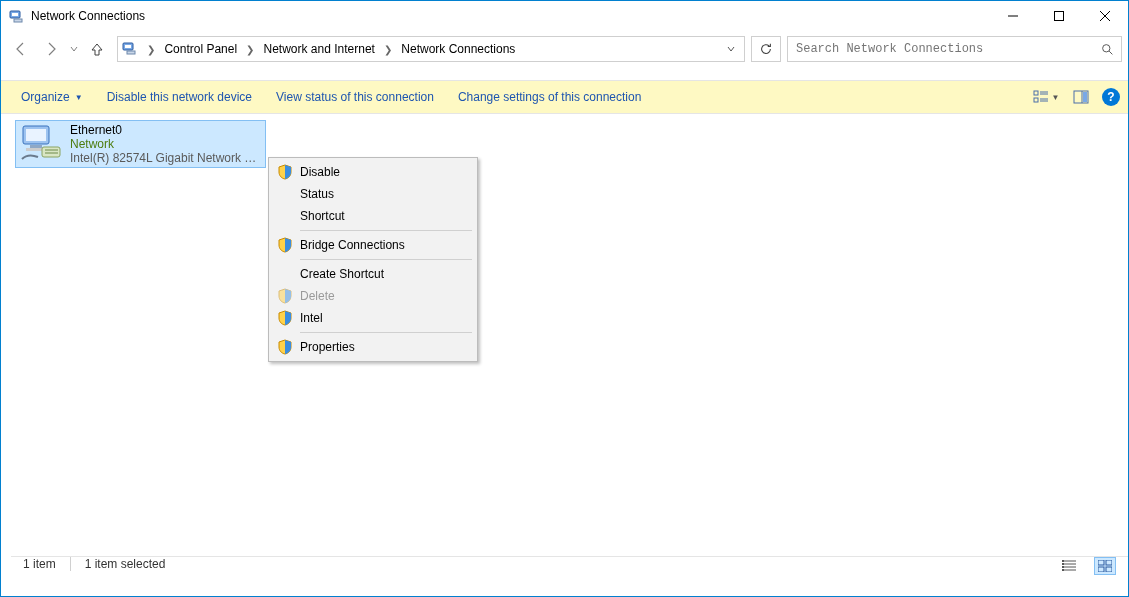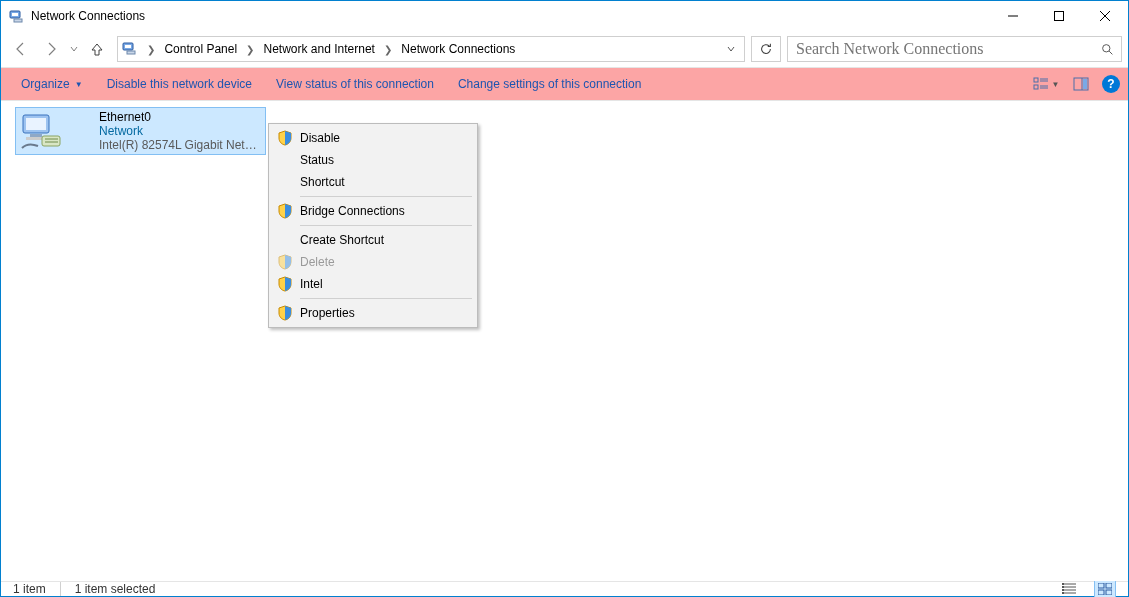--- a/index.html
+++ b/index.html
@@ -118,42 +118,43 @@
     display: flex;
     align-items: center;
     padding: 0 6px;
     margin-left: 4px;
     color: #757575;
   }
   .searchbox input {
     border: none;
     outline: none;
     flex: 1;
-    font-size: 16px;
-    font-family: Liberation Serif, serif;
+    font-size: 12px;
+    font-family: Liberation Mono, monospace;
     color: #000;
   }
   .searchbox input::placeholder { color: #757575; }
   .searchbox .mag {
     width: 16px;
     color: #555;
     display: flex;
     align-items: center;
     justify-content: center;
   }
   
   .cmdbar {
     height: 34px;
     border-top: 1px solid #e5e5e5;
     border-bottom: 1px solid #e5e5e5;
-    background: #fca5a5;
+    background: #fef9c3;
     display: flex;
     align-items: center;
     padding: 0 8px;
     font-size: 12px;
+    margin-top: 13px;
   }
   .cmd {
     padding: 0 12px;
     height: 100%;
     display: flex;
     align-items: center;
     color: #1e55b0;
     white-space: nowrap;
   }
   .cmd.organize { color: #1e55b0; }
@@ -198,45 +199,44 @@
   }
   .adapter {
     position: absolute;
     left: 14px;
     top: 6px;
     width: 251px;
     height: 48px;
     border: 1px solid #83bff3;
     background: #cce8ff;
     display: flex;
-    align-items: flex-end;
+    align-items: flex-start;
     padding: 2px 4px;
-    gap: 29px;
   }
   .adapter .icon {
     width: 44px;
     height: 40px;
     margin-right: 6px;
     flex-shrink: 0;
   }
   .adapter .lines {
     display: flex;
     flex-direction: column;
     line-height: 14px;
     font-size: 12px;
     overflow: hidden;
   }
   .adapter .l1 { color: #000; }
-  .adapter .l2 { color: #0369a1; }
+  .adapter .l2 { color: #4d7c0f; }
   .adapter .l3 { color: #5a5a5a; white-space: nowrap; overflow: hidden; text-overflow: ellipsis; max-width: 190px; }
   
   .ctxmenu {
     position: absolute;
     left: 267px;
-    top: 22px;
+    top: 43px;
     width: 210px;
     background: #f2f2f2;
     border: 1px solid #bcbcbc;
     box-shadow: 2px 2px 3px rgba(0,0,0,0.25);
     padding: 3px;
   }
   .mitem {
     height: 22px;
     display: flex;
     align-items: center;
@@ -252,28 +252,28 @@
     width: 16px;
     height: 16px;
   }
   .msep {
     height: 1px;
     background: #d0d0d0;
     margin: 3px 2px 3px 28px;
   }
   
   .statusbar {
-    height: 15px;
+    height: 40px;
     border-top: 1px solid #e5e5e5;
     display: flex;
-    align-items: center;
     padding: 0 12px;
     font-size: 12px;
     color: #333;
     gap: 14px;
+    margin-left: 10px;
   }
   .statusbar .divider {
     width: 1px;
     height: 14px;
     background: #d0d0d0;
   }
   .statusbar .flex { flex: 1; }
   .view-toggle {
     width: 22px;
     height: 18px;

